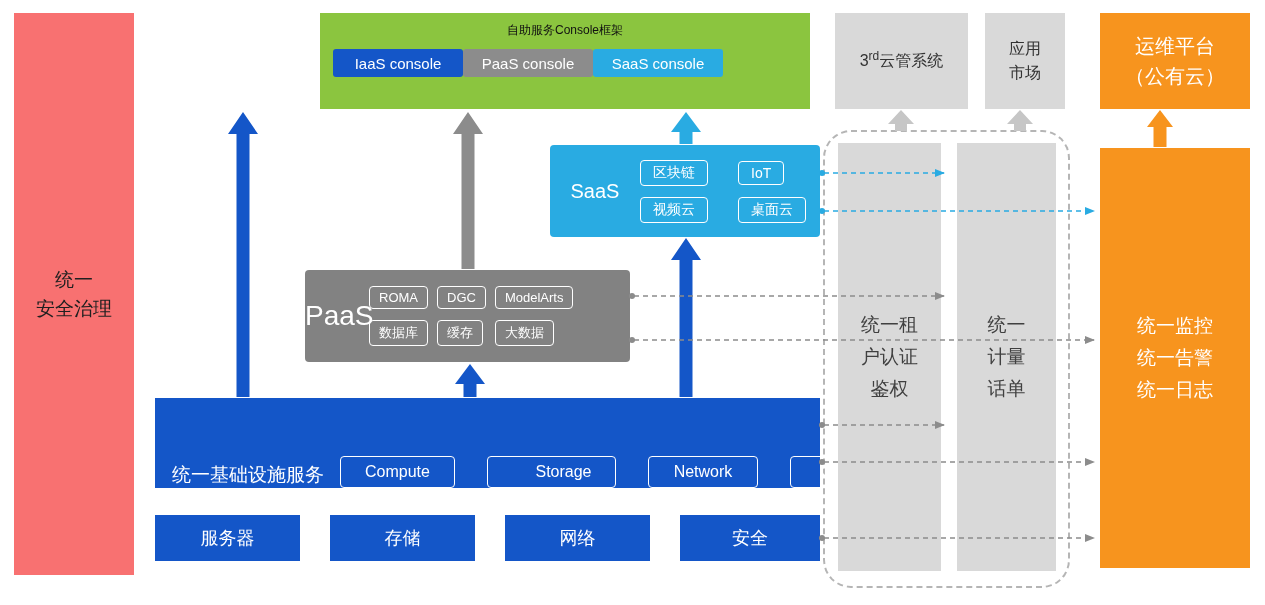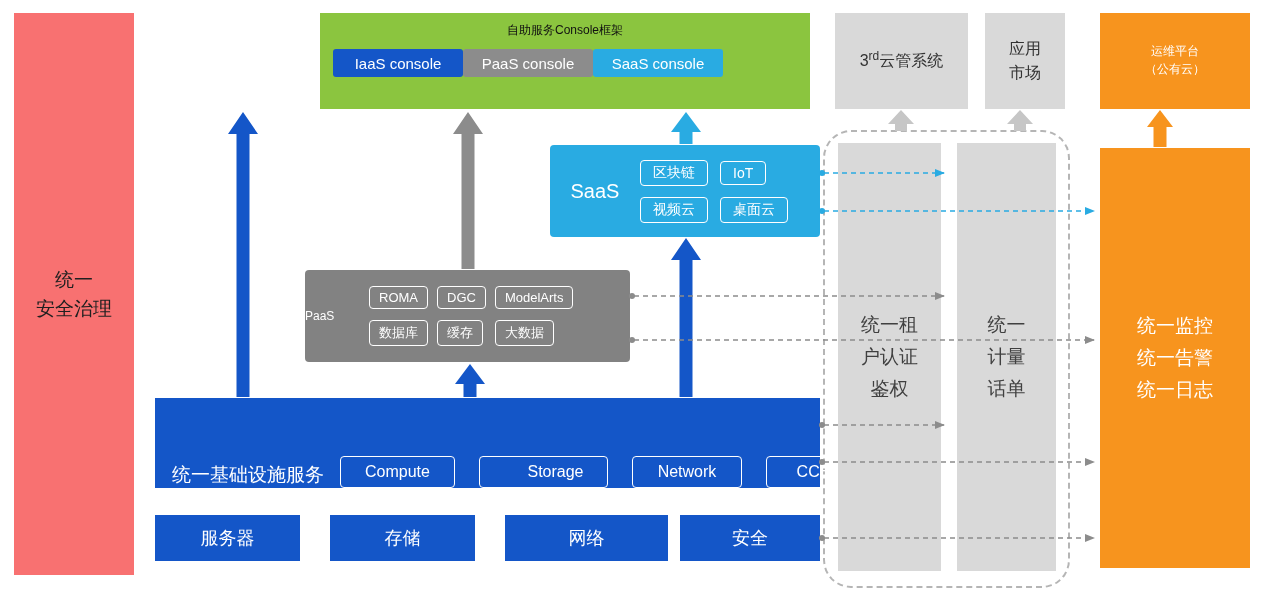--- a/index.html
+++ b/index.html
@@ -16,42 +16,42 @@
   .console-frame{left:320px;top:13px;width:490px;height:96px;background:#8bc53f;z-index:1;}
   .console-title{margin-top:9px;text-align:center;font-size:12px;color:#111111;}
   .console-row{display:flex;justify-content:flex-start;padding:0 13px;margin-top:10px;}
   .chip{width:130px;height:28px;border-radius:3px;color:#ffffff;font-size:15px;display:flex;align-items:center;justify-content:center;}
   .chip-iaas{background:#1456c8;}
   .chip-paas{background:#8c8c8c;}
   .chip-saas{background:#29abe2;}
   .third-party{left:835px;top:13px;width:133px;height:96px;background:#d9d9d9;color:#333333;font-size:16px;z-index:1;}
   .third-party sup{font-size:12px;}
   .app-market{left:985px;top:13px;width:80px;height:96px;background:#d9d9d9;color:#333333;font-size:16px;line-height:1.5;z-index:1;}
-  .om-platform{left:1100px;top:13px;width:150px;height:96px;background:#f7941e;color:#ffffff;font-size:12px;line-height:1.5;z-index:1;font-family:Liberation Mono, monospace;}
+  .om-platform{left:1100px;top:13px;width:150px;height:96px;background:#f7941e;color:#ffffff;font-size:20px;line-height:1.5;z-index:1;}
   
   .saas-box{left:550px;top:145px;width:270px;height:92px;background:#29abe2;border-radius:4px;display:flex;align-items:center;z-index:1;}
   .saas-label{width:90px;text-align:center;color:#ffffff;font-size:20px;}
   .pill-grid{display:grid;justify-items:start;align-items:center;}
-  .saas-grid{grid-template-columns:auto auto;gap:11px 12px;}
+  .saas-grid{grid-template-columns:auto auto;gap:11px 30px;}
   .pill{border:1.5px solid #ffffff;border-radius:4px;color:#ffffff;font-size:14px;padding:3px 12px;white-space:nowrap;}
   .paas-box{left:305px;top:270px;width:325px;height:92px;background:#828282;border-radius:4px;display:flex;align-items:center;z-index:1;}
-  .paas-label{width:64px;text-align:left;color:#ffffff;font-size:12px;}
+  .paas-label{width:64px;text-align:left;color:#ffffff;font-size:28px;}
   .paas-grid{grid-template-columns:auto auto auto;gap:11px 9px;}
   .pill-sm{border:1.5px solid #ffffff;border-radius:4px;color:#ffffff;font-size:13px;padding:3px 9px;white-space:nowrap;}
   
   .infra-bar{left:155px;top:398px;width:665px;height:90px;background:#1456c8;display:flex;align-items:flex-end;color:#ffffff;z-index:1;}
   .infra-label{font-size:19px;margin-left:17px;margin-right:16px;white-space:nowrap;}
-  .infra-items{display:flex;gap:24px;}
+  .infra-items{display:flex;gap:32px;}
   .pill-lg{border:1.5px solid #ffffff;border-radius:4px;color:#ffffff;font-size:16px;padding:6px 0;text-align:center;}
   .w-compute{width:113px;}.w-storage{width:103px;padding-left:24px;}.w-network{width:108px;}.w-cce{width:93px;}
   
   .hw{top:515px;height:46px;background:#1456c8;color:#ffffff;font-size:18px;z-index:1;}
   .hw1{left:155px;width:145px;}
   .hw2{left:330px;width:145px;}
-  .hw3{left:505px;width:163px;}
+  .hw3{left:505px;width:145px;}
   .hw4{left:680px;width:140px;}
   
   .dashed-container{left:823px;top:130px;width:247px;height:458px;border:2px dashed #b5b5b5;border-radius:28px;z-index:0;}
   .auth-bar{left:838px;top:143px;width:103px;height:428px;background:#d9d9d9;color:#404040;font-size:19px;line-height:1.7;z-index:1;}
   .metering-bar{left:957px;top:143px;width:99px;height:428px;background:#d9d9d9;color:#404040;font-size:19px;line-height:1.7;z-index:1;}
   .monitor-bar{left:1100px;top:148px;width:150px;height:420px;background:#f7941e;color:#ffffff;font-size:19px;line-height:1.7;z-index:1;}
   
   .overlay{position:absolute;left:0;top:0;width:1265px;height:605px;z-index:5;pointer-events:none;}
 </style>
 </head>

